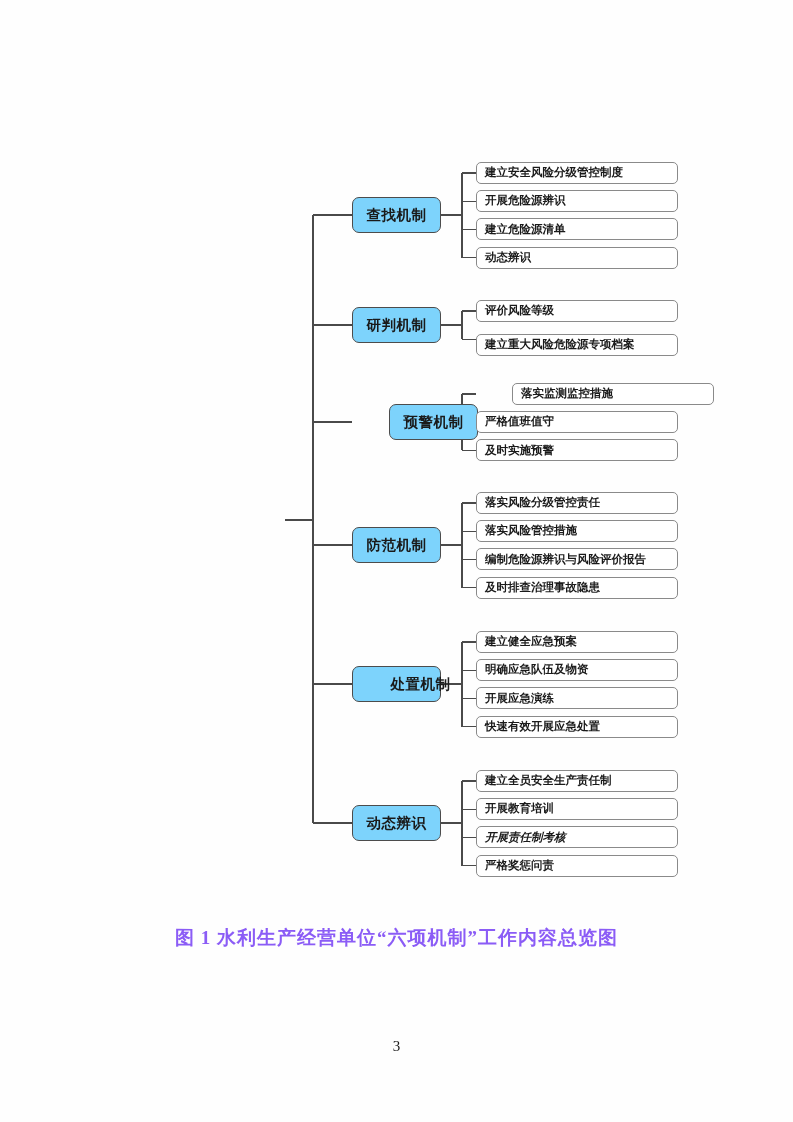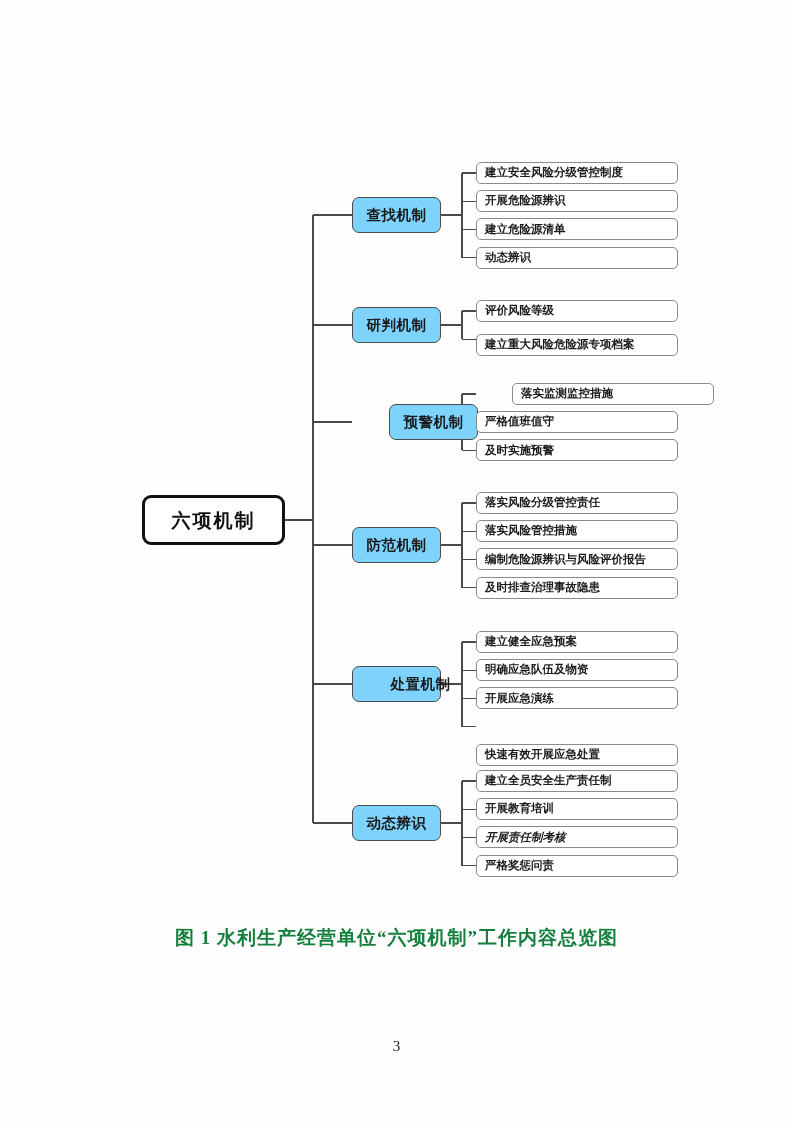--- a/index.html
+++ b/index.html
@@ -110,21 +110,21 @@
   .figure-caption {
     position: absolute;
     left: 0;
     top: 925px;
     width: 793px;
     text-align: center;
     font-family: "Liberation Serif", "DejaVu Serif", serif;
     font-size: 19px;
     font-weight: bold;
     letter-spacing: 1px;
-    color: #15803d;
+    color: #8b5cf6;
   }
 
   
   .page-number {
     position: absolute;
     left: 0;
     top: 1038px;
     width: 793px;
     text-align: center;
     font-family: "Liberation Serif", "DejaVu Serif", serif;
@@ -176,23 +176,20 @@
         <line x1="462" y1="809.2" x2="476" y2="809.2" stroke="#4a4a4a" stroke-width="1.3" shape-rendering="crispEdges"></line>
         <line x1="462" y1="837.4" x2="476" y2="837.4" stroke="#4a4a4a" stroke-width="1.3" shape-rendering="crispEdges"></line>
         <line x1="462" y1="865.6" x2="476" y2="865.6" stroke="#4a4a4a" stroke-width="1.3" shape-rendering="crispEdges"></line>
         <line x1="441" y1="823" x2="462" y2="823" stroke="#4a4a4a" stroke-width="1.3" shape-rendering="crispEdges"></line>
         <line x1="462" y1="781" x2="462" y2="865.6" stroke="#4a4a4a" stroke-width="1.3" shape-rendering="crispEdges"></line>
         <line x1="313" y1="823" x2="352" y2="823" stroke="#4a4a4a" stroke-width="1.3" shape-rendering="crispEdges"></line>
         <line x1="285" y1="520" x2="313" y2="520" stroke="#4a4a4a" stroke-width="1.3" shape-rendering="crispEdges"></line>
         <line x1="313" y1="215" x2="313" y2="823" stroke="#4a4a4a" stroke-width="1.3" shape-rendering="crispEdges"></line>
       </svg>
 
-    <div class="root-node">
-      <span class="label">六项机制</span>
-    </div>
 
     <div id="mech-layer">
         <div class="mech-node" style="left: 352px; top: 197px;">
           <span class="label">查找机制</span>
         </div>
         <div class="mech-node" style="left: 352px; top: 307px;">
           <span class="label">研判机制</span>
         </div>
         <div class="mech-node" style="left: 364px; top: 404px; margin-left: 25px;">
           <span class="label">预警机制</span>
@@ -249,21 +246,21 @@
         </div>
         <div class="leaf-node" style="top: 631px;">
           <span class="label">建立健全应急预案</span>
         </div>
         <div class="leaf-node" style="top: 659.2px;">
           <span class="label">明确应急队伍及物资</span>
         </div>
         <div class="leaf-node" style="top: 687.4px;">
           <span class="label">开展应急演练</span>
         </div>
-        <div class="leaf-node" style="top: 715.6px; margin-top: 28px;">
+        <div class="leaf-node" style="top: 715.6px;">
           <span class="label">快速有效开展应急处置</span>
         </div>
         <div class="leaf-node" style="top: 770px;">
           <span class="label">建立全员安全生产责任制</span>
         </div>
         <div class="leaf-node" style="top: 798.2px;">
           <span class="label">开展教育培训</span>
         </div>
         <div class="leaf-node" style="top: 826.4px; font-style: italic;">
           <span class="label">开展责任制考核</span>

